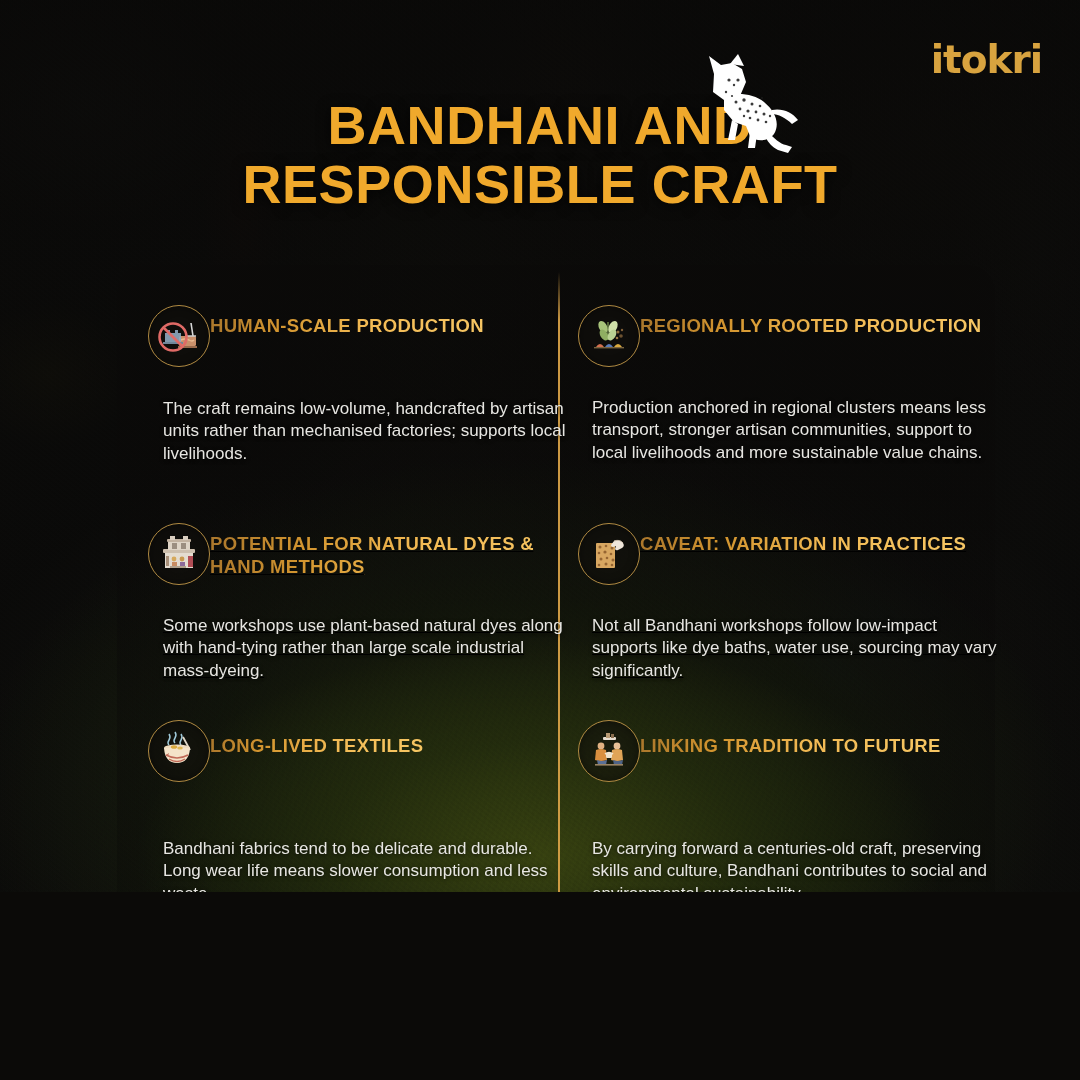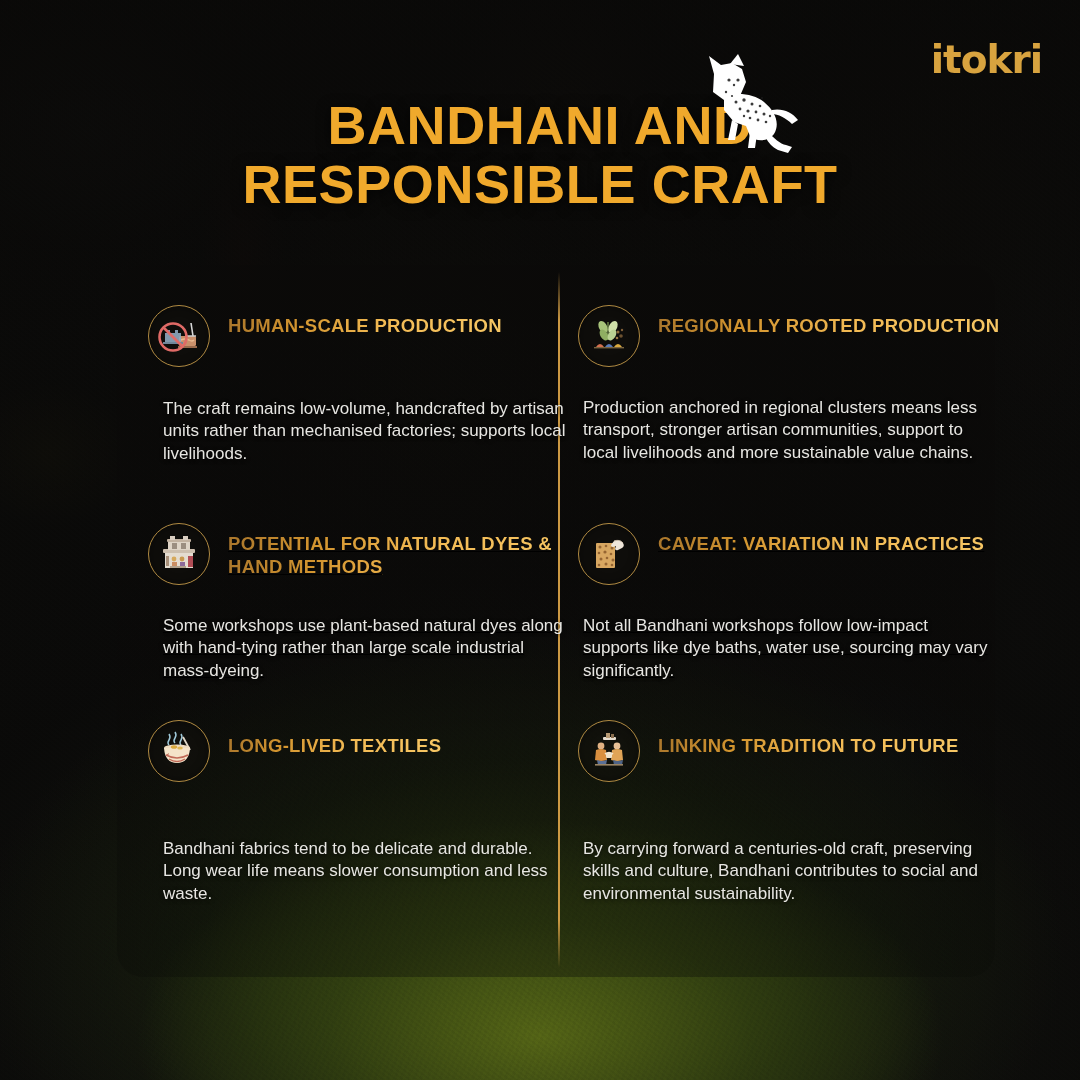--- a/index.html
+++ b/index.html
@@ -1,19 +1,19 @@
 <!DOCTYPE html>
 <html><head>
 <meta charset="utf-8">
 <style>
   * { margin:0; padding:0; box-sizing:border-box; }
   html,body { width:1080px; height:1080px; overflow:hidden; background:#0b0a08; }
   body { font-family:"Liberation Sans", sans-serif; }
 
-  .poster { position:relative; width:1080px; height:1080px; overflow:hidden; }
+  .poster { position:relative; width:1080px; height:892px; overflow:hidden; }
 
   
   .bg { position:absolute; inset:0; overflow:hidden; }
   .bg-photo {
     position:absolute; inset:0;
     background:
       
       radial-gradient(ellipse 560px 300px at 50% 96%, rgba(126,150,30,.85) 0%, rgba(80,104,22,.6) 38%, rgba(30,44,12,0) 72%),
       radial-gradient(ellipse 700px 420px at 48% 88%, rgba(72,96,24,.75) 0%, rgba(36,52,16,.45) 45%, rgba(12,18,8,0) 78%),
       
@@ -84,21 +84,21 @@
     position:absolute; left:558px; top:272px; width:1.6px; height:696px; z-index:5;
     background:linear-gradient(180deg, rgba(214,160,70,0) 0%, rgba(214,160,70,.95) 7%, rgba(214,160,70,.95) 93%, rgba(214,160,70,0) 100%);
   }
 
   
   .grid { position:absolute; left:117px; top:265px; width:878px; height:712px; z-index:6; }
   .cell { position:absolute; width:430px; }
   .c-l { left:31px; }  .c-r { left:461px; }
   .r-1 { top:40px; }   .r-2 { top:258px;text-decoration:underline; }  .r-3 { top:455px; }
 
-  .item-head { display:flex; align-items:flex-start; gap:18px; }
+  .item-head { display:flex; align-items:flex-start; }
 
   .icon-circle {
     flex:0 0 auto; width:62px; height:62px; border-radius:50%;
     border:1.4px solid #b08a42;
     background:rgba(18,16,13,.55);
     position:relative; overflow:hidden;
     display:flex; align-items:center; justify-content:center;
     box-shadow:0 0 10px rgba(0,0,0,.4) inset;
   }
   .icon-circle svg { display:block; }
@@ -112,21 +112,21 @@
     text-transform:uppercase;
   }
   .r-3 .item-title { padding-top:14px; }
 
   .item-body {
     margin-top:30px; margin-left:15px;
     font-size:17px; line-height:1.32; color:#e7e6e2;
     text-shadow:0 1px 4px rgba(0,0,0,.7);
     max-width:410px;
   }
-  .c-r .item-body { margin-left:5px; }
+  .c-r .item-body { margin-left:14px; }
   .r-1.c-l .item-body { margin-top:31px; }
   .r-3 .item-body { margin-top:56px; }
 </style>
 </head>
 <body>
 
 <div class="poster">
 
   <div class="bg">
     <div class="bg-photo"></div>

